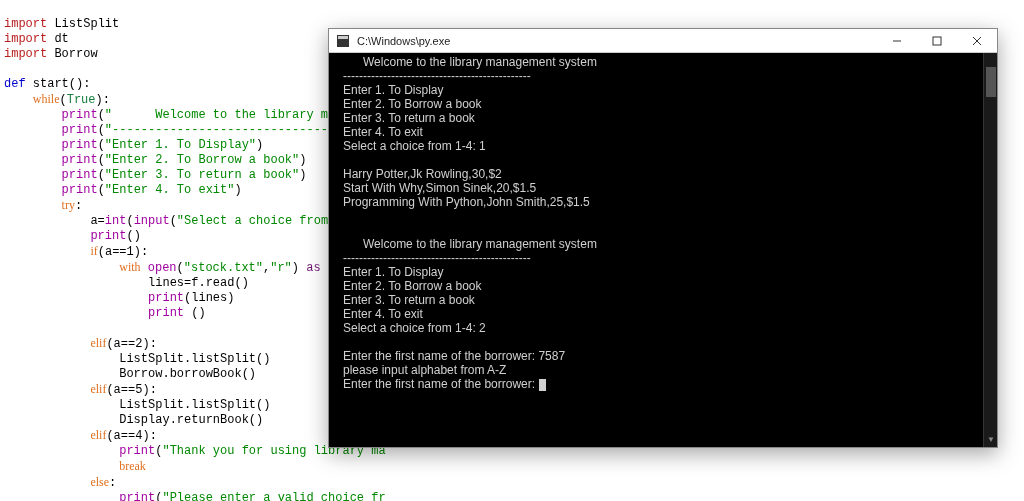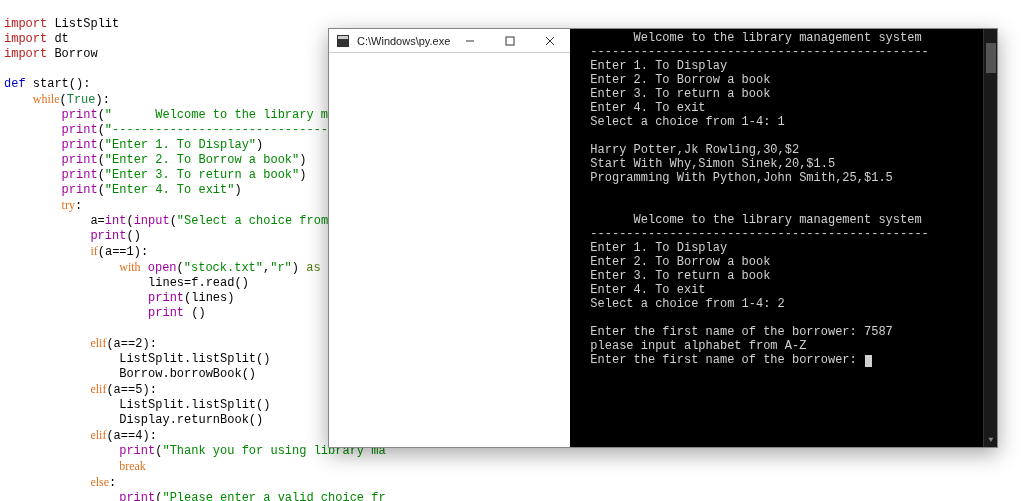--- a/index.html
+++ b/index.html
@@ -19,38 +19,38 @@
       height: 501px;
       padding: 2px 4px;
       white-space: pre;
       line-height: 15px;
       background: #fff;
     }
     .kw-import { color: #b91c1c; }
     .kw-def { color: #0000cc; }
     .kw-flow { color: #e07020; font-family: Liberation Serif, serif; }
     .kw-bool { color: #15803d; }
-    .kw-as { color: #4d7c0f; }
+    .kw-as { color: #701a75; }
     .kw-builtin { color: #a000a0; }
     .kw-except { color: #e07020; }
     .kw-exc { color: #0070c0; }
     .str { color: #008800; }
     .name { color: #000; }
 
     .console-window {
       position: absolute;
       left: 328px;
       top: 28px;
       width: 670px;
       height: 420px;
       background: #fff;
       border: 1px solid #888;
       box-shadow: 0 6px 20px rgba(0,0,0,0.35);
       display: flex;
-      flex-direction: row;
+      flex-direction: column;
     }
     .titlebar {
       height: 24px;
       background: #fff;
       display: flex;
       align-items: center;
       border-bottom: 1px solid #ccc;
       font-family: 'Segoe UI', Tahoma, sans-serif;
       font-size: 11px;
       color: #222;
@@ -64,24 +64,24 @@
     .titlebar-btn {
       width: 40px; height: 24px;
       display: flex; align-items: center; justify-content: center;
       color: #333;
     }
     .titlebar-btn svg { width: 10px; height: 10px; }
     .console-body {
       flex: 1;
       background: #000;
       color: #d0d0d0;
-      font-family: Liberation Mono, monospace;
+      font-family: Liberation Sans, sans-serif;
       font-size: 12px;
       line-height: 14px;
-      padding: 2px 20px;
+      padding: 2px 14px;
       white-space: pre;
       position: relative;
       overflow: hidden;
     }
     .scrollbar {
       position: absolute;
       right: 0; top: 0; bottom: 0;
       width: 14px;
       background: #1a1a1a;
       border-left: 1px solid #333;

